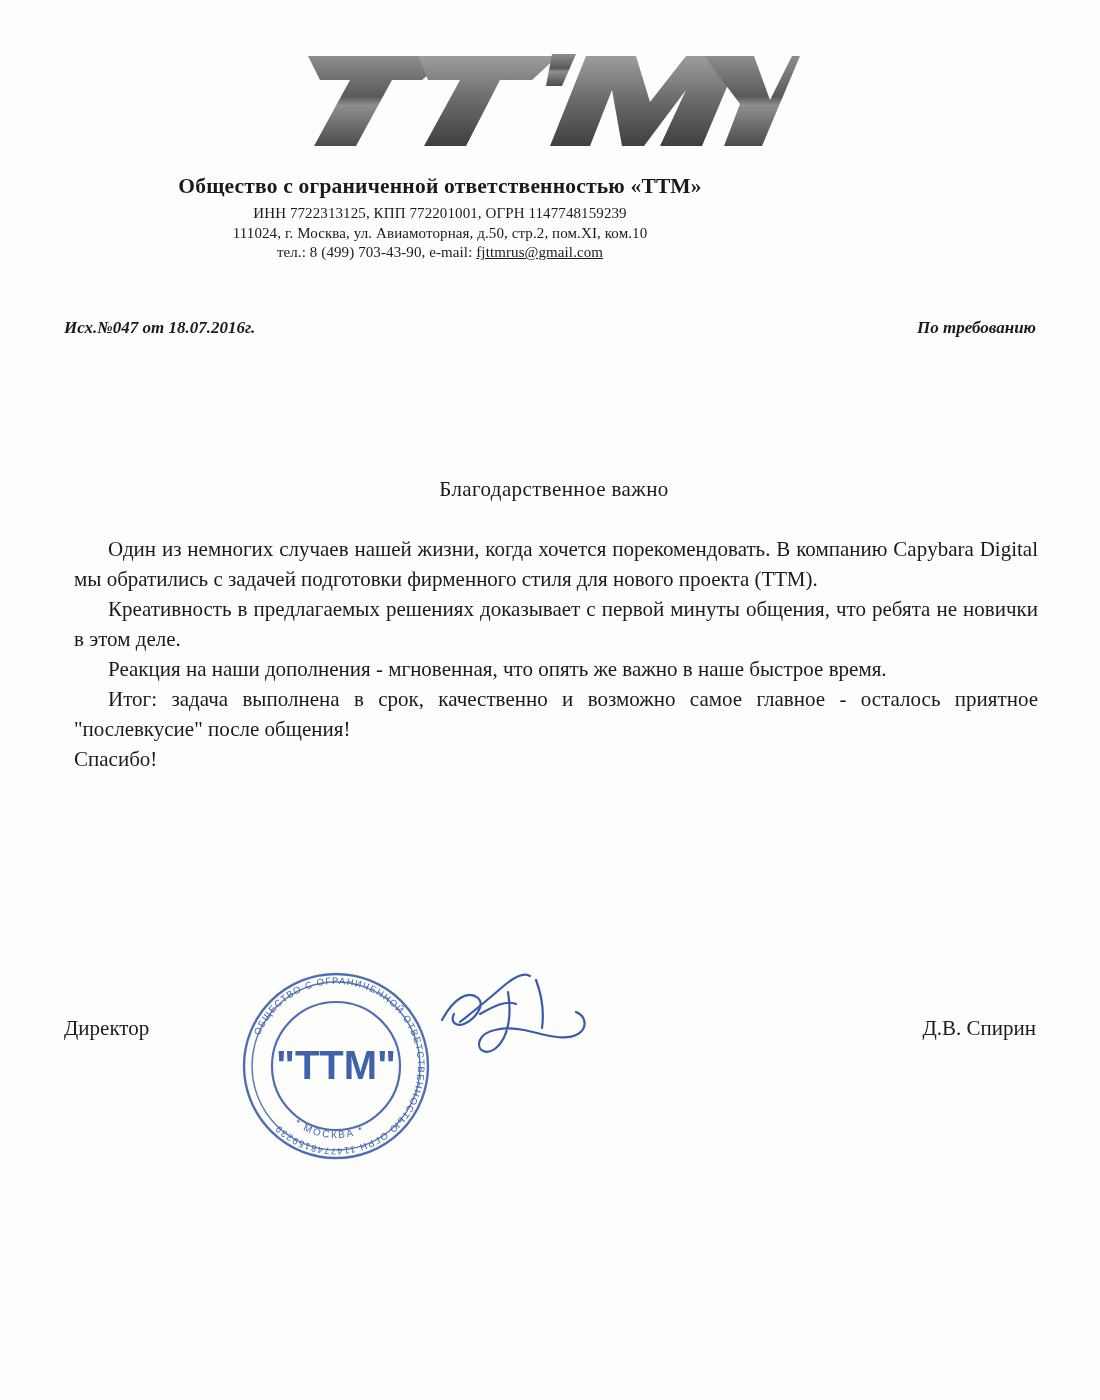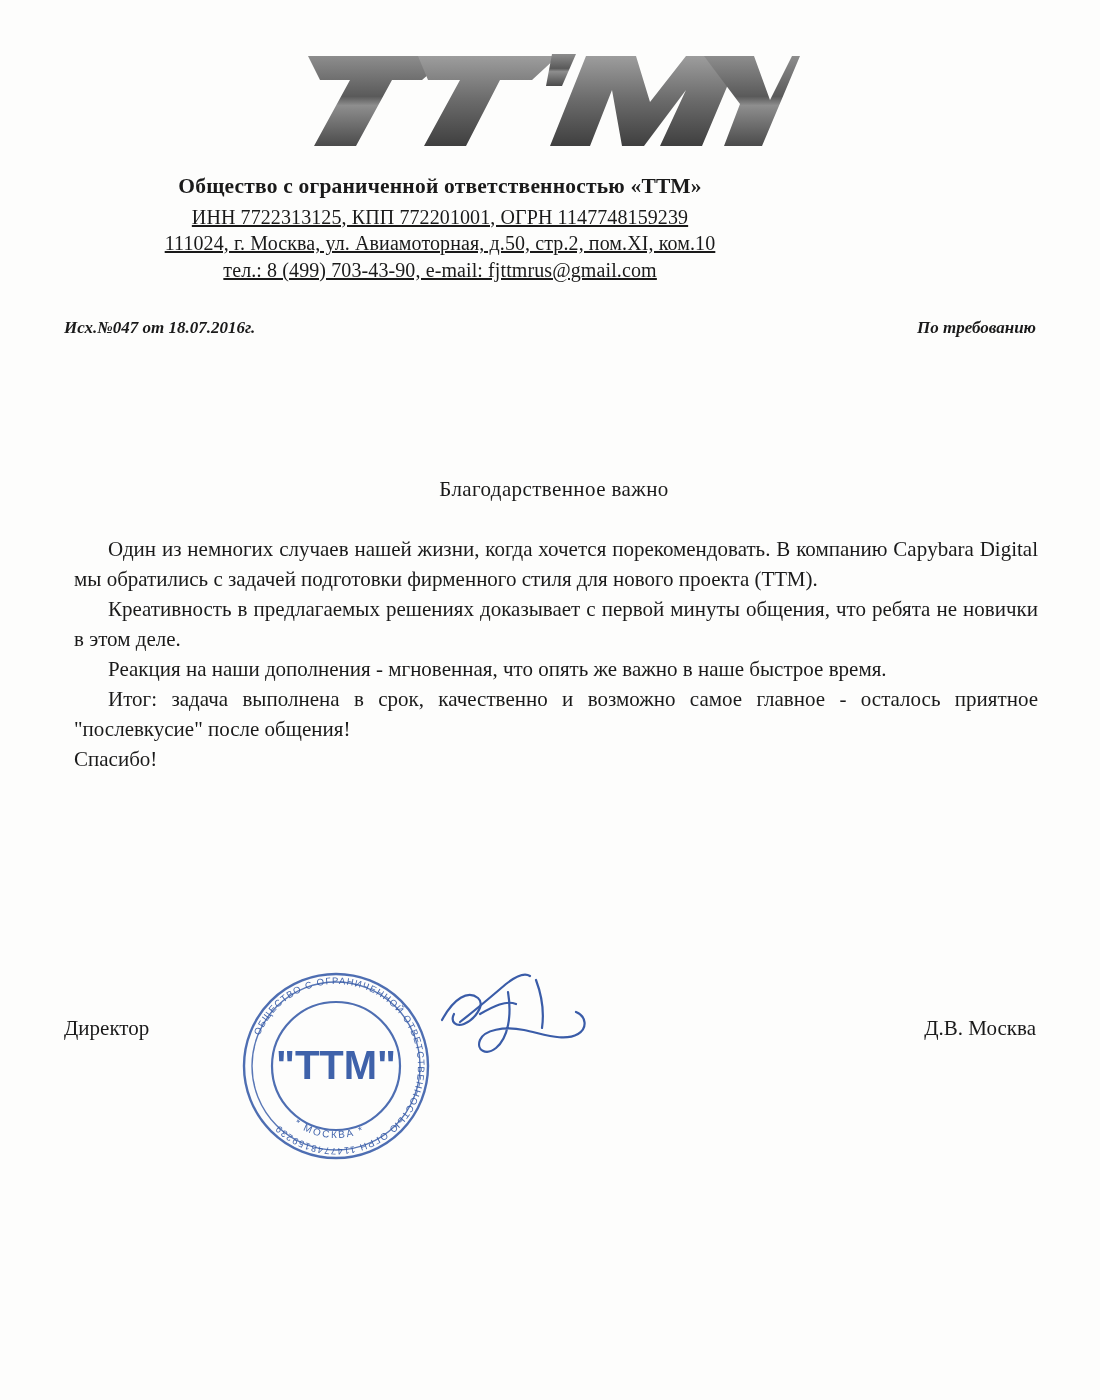--- a/index.html
+++ b/index.html
@@ -42,23 +42,22 @@
     text-align: center;
     line-height: 1.33;
   }
   .lh-company {
     font-size: 21.5px;
     font-weight: bold;
     letter-spacing: .2px;
     margin-bottom: 3px;
   }
   .lh-line {
-    font-size: 20px;
+    font-size: 15px;
     letter-spacing: .1px;
-    text-decoration: underline;
   }
   .lh-email {
     text-decoration: underline;
     color: #1a1a1a;
   }
 
   
   .refrow {
     position: absolute;
     top: 318px;
@@ -179,21 +178,21 @@
   <div class="body-text">
     <p>Один из немногих случаев нашей жизни, когда хочется порекомендовать. В компанию Capybara Digital мы обратились с задачей подготовки фирменного стиля для нового проекта (ТТМ).</p>
     <p>Креативность в предлагаемых решениях доказывает с первой минуты общения, что ребята не новички в этом деле.</p>
     <p>Реакция на наши дополнения - мгновенная, что опять же важно в наше быстрое время.</p>
     <p>Итог: задача выполнена в срок, качественно и возможно самое главное - осталось приятное "послевкусие" после общения!</p>
     <p class="noindent">Спасибо!</p>
   </div>
 
   <div class="sig-row">
     <div>Директор</div>
-    <div>Д.В. Москва</div>
+    <div>Д.В. Спирин</div>
   </div>
 
   <svg class="scribble" viewBox="0 0 200 120">
     <g fill="none" stroke="#3a5ca8" stroke-width="2.2" stroke-linecap="round">
       <path d="M22 58 C34 36, 48 28, 58 36 C66 43, 54 58, 44 62 C36 65, 30 60, 34 52"></path>
       <path d="M40 60 C58 46, 72 34, 86 22 C96 14, 104 10, 110 14"></path>
       <path d="M60 52 C74 44, 86 38, 96 42"></path>
       <path d="M88 30 C92 54, 88 76, 76 86 C66 94, 56 88, 60 78 C64 68, 84 64, 104 68 C124 72, 144 80, 158 72 C168 66, 166 54, 156 50"></path>
       <path d="M116 18 C122 34, 124 52, 122 66"></path>
     </g>

